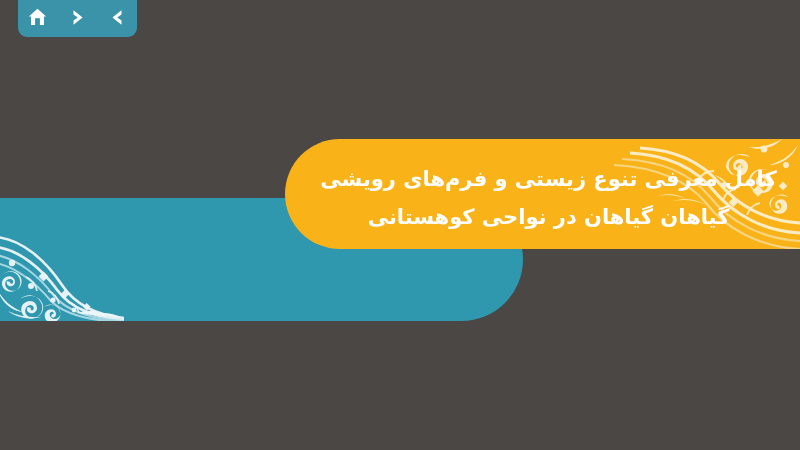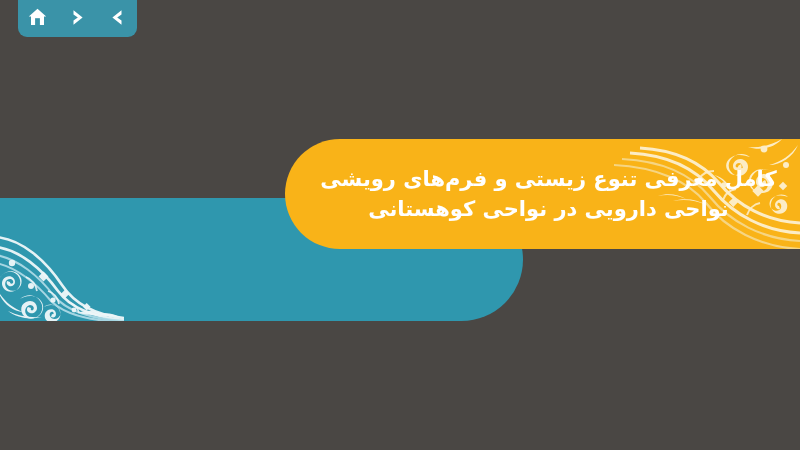--- a/index.html
+++ b/index.html
@@ -98,20 +98,21 @@
     pointer-events: none;
   }
   .title-line {
     color: #ffffff;
     font-size: 21px;
     font-weight: bold;
     line-height: 1.45;
     white-space: nowrap;
     direction: rtl;
     text-align: center;
+    margin-top: 8px;
   }
 </style>
 </head>
 <body>
 
 <div id="stage">
 
   <div id="teal-panel">
     <svg id="teal-ornament" viewBox="0 0 128 118">
       <g fill="none" stroke="#ffffff" stroke-width="2.6" opacity="0.95">
@@ -175,21 +176,21 @@
       </g>
       <g fill="none" stroke="#fdf0cf" stroke-width="2" opacity="0.85">
         <path d="M146 78 c-6 1 -11 6 -13 12"></path>
         <path d="M122 64 c-6 1 -11 5 -13 11"></path>
         <path d="M100 46 c-6 0 -12 3 -15 8"></path>
       </g>
     </svg>
 
     <div id="title-block">
       <div class="title-line">کامل معرفی تنوع زیستی و فرم‌های رویشی</div>
-      <div class="title-line">نواحی دارویی در نواحی کوهستانی</div>
+      <div class="title-line">گیاهان گیاهان در نواحی کوهستانی</div>
     </div>
   </div>
 
   <div id="navbar">
 
     <div class="nav-btn">
       <svg width="17" height="17" viewBox="0 0 17 17">
         <path d="M12.5 1.2 L3.4 8.5 L12.5 15.8 L12.5 11.5 L8.2 8.5 L12.5 5.5 Z" fill="#ffffff"></path>
       </svg>
     </div>

